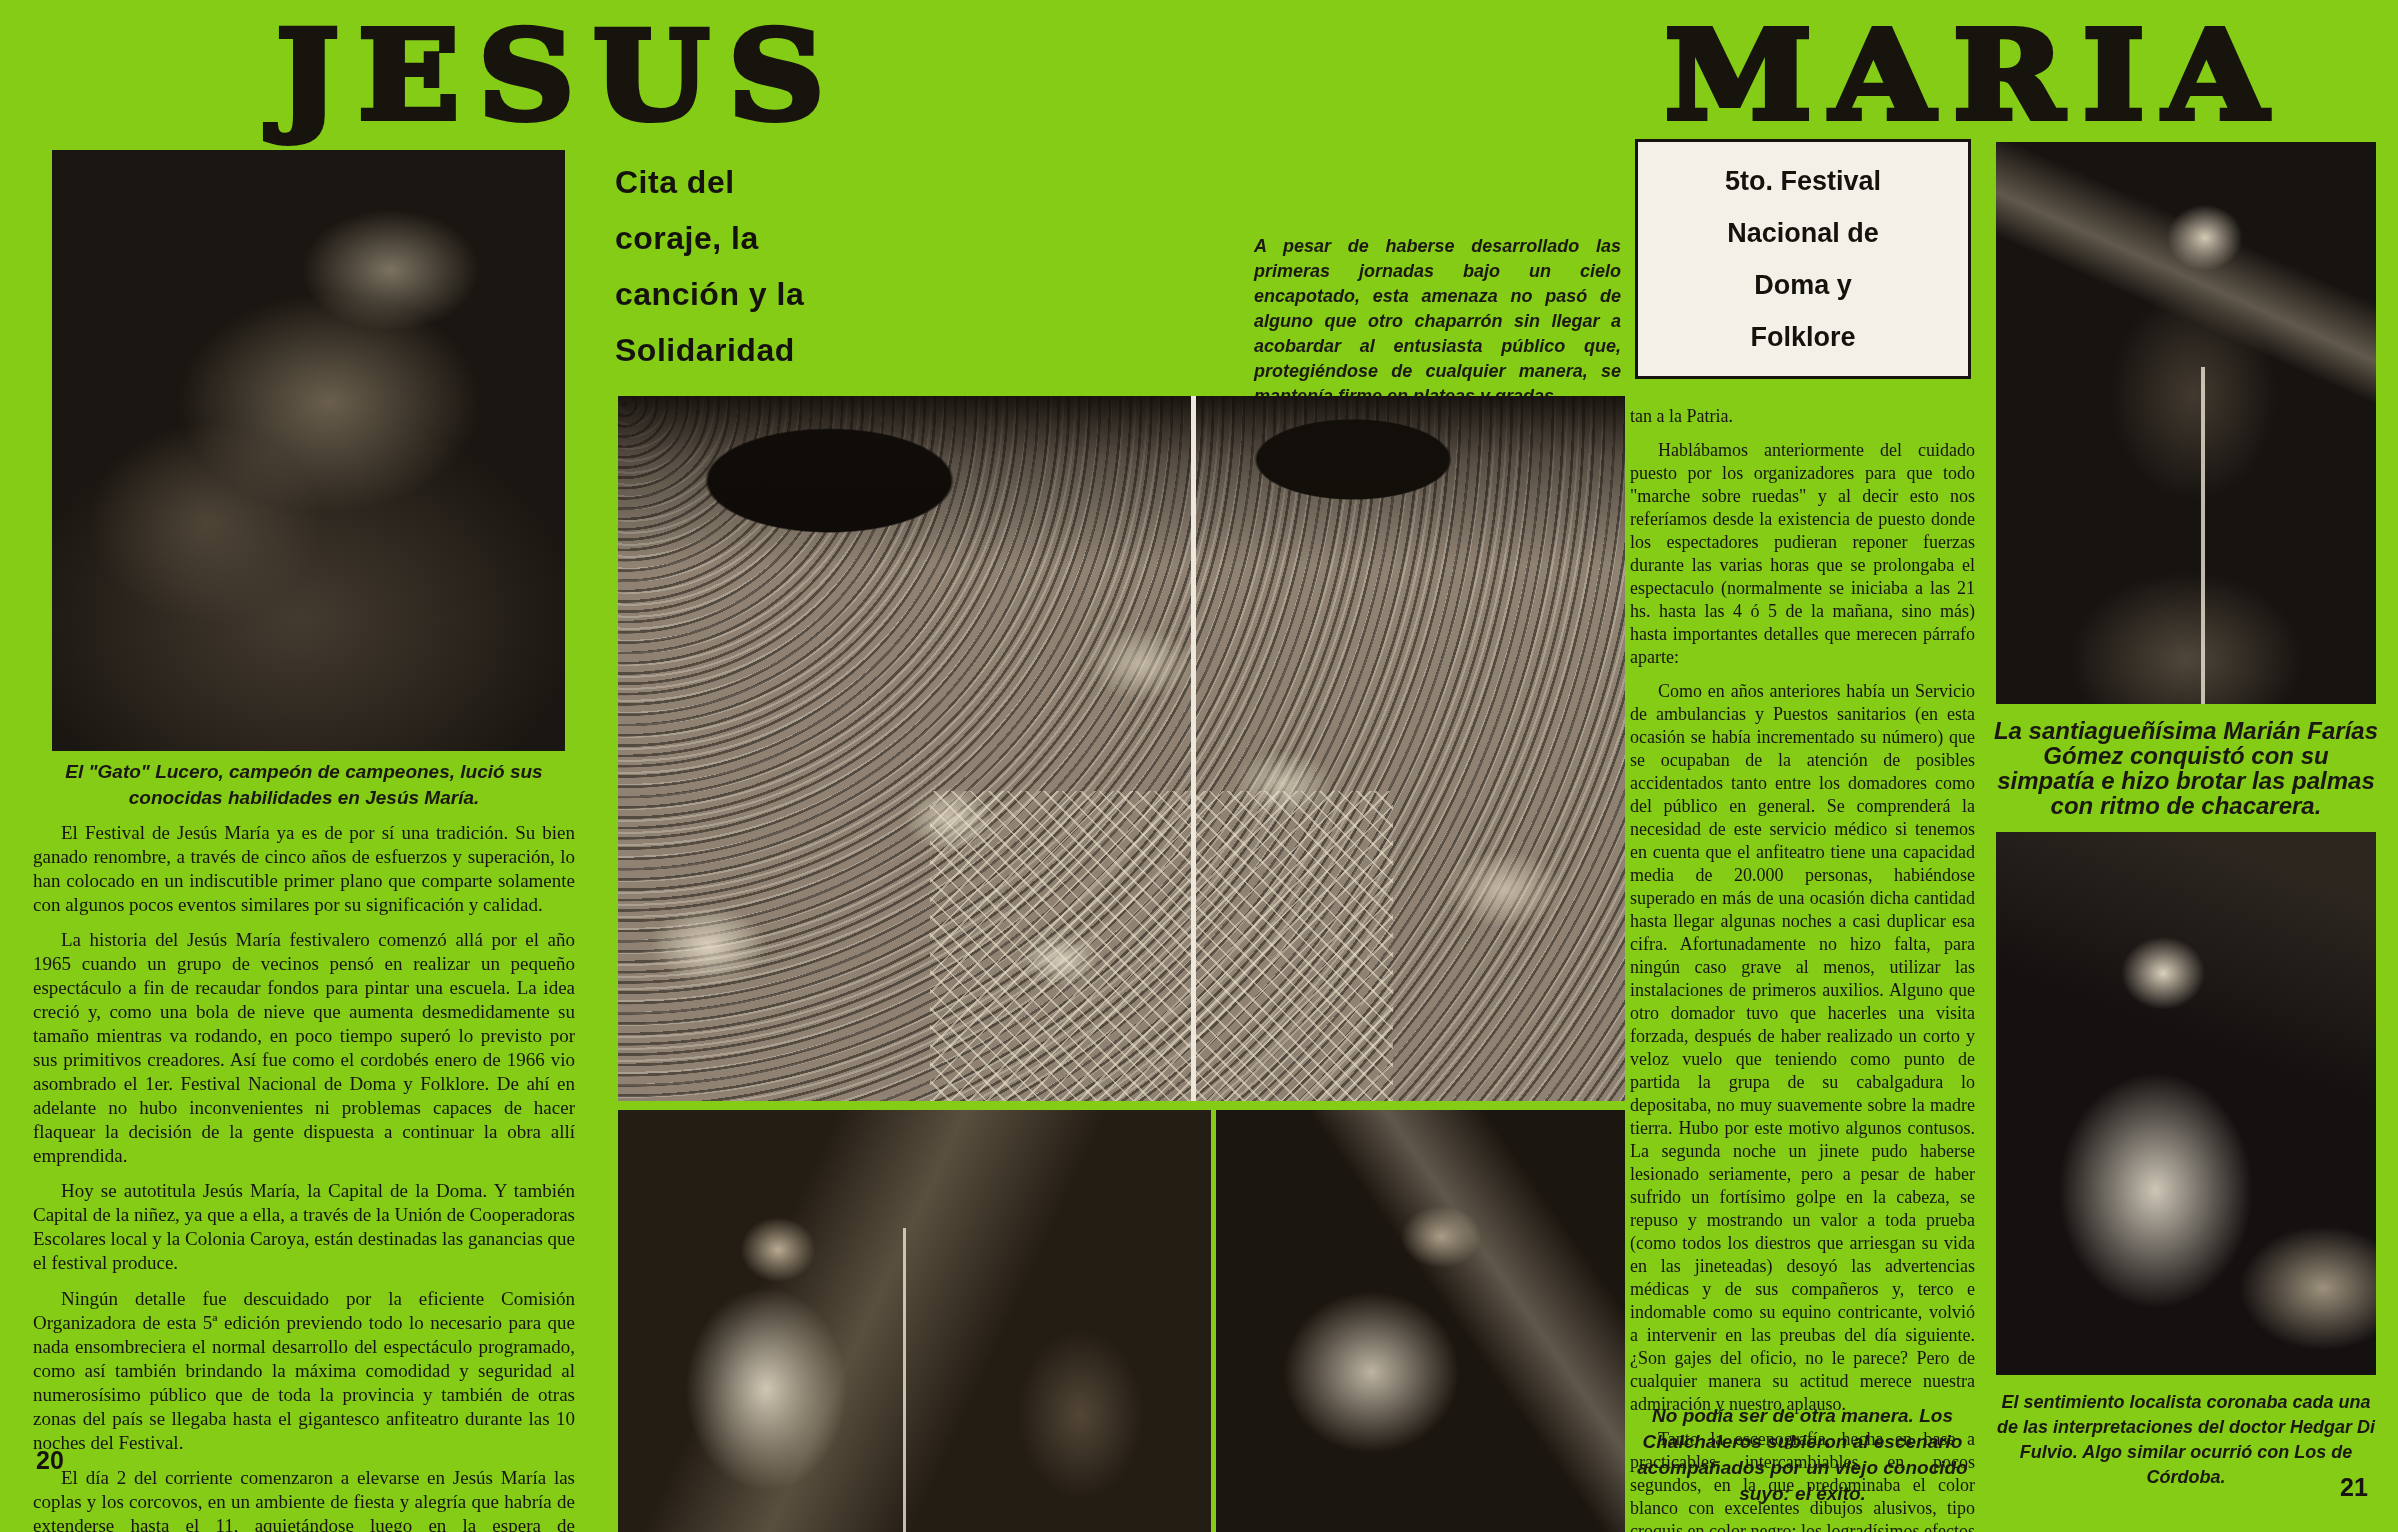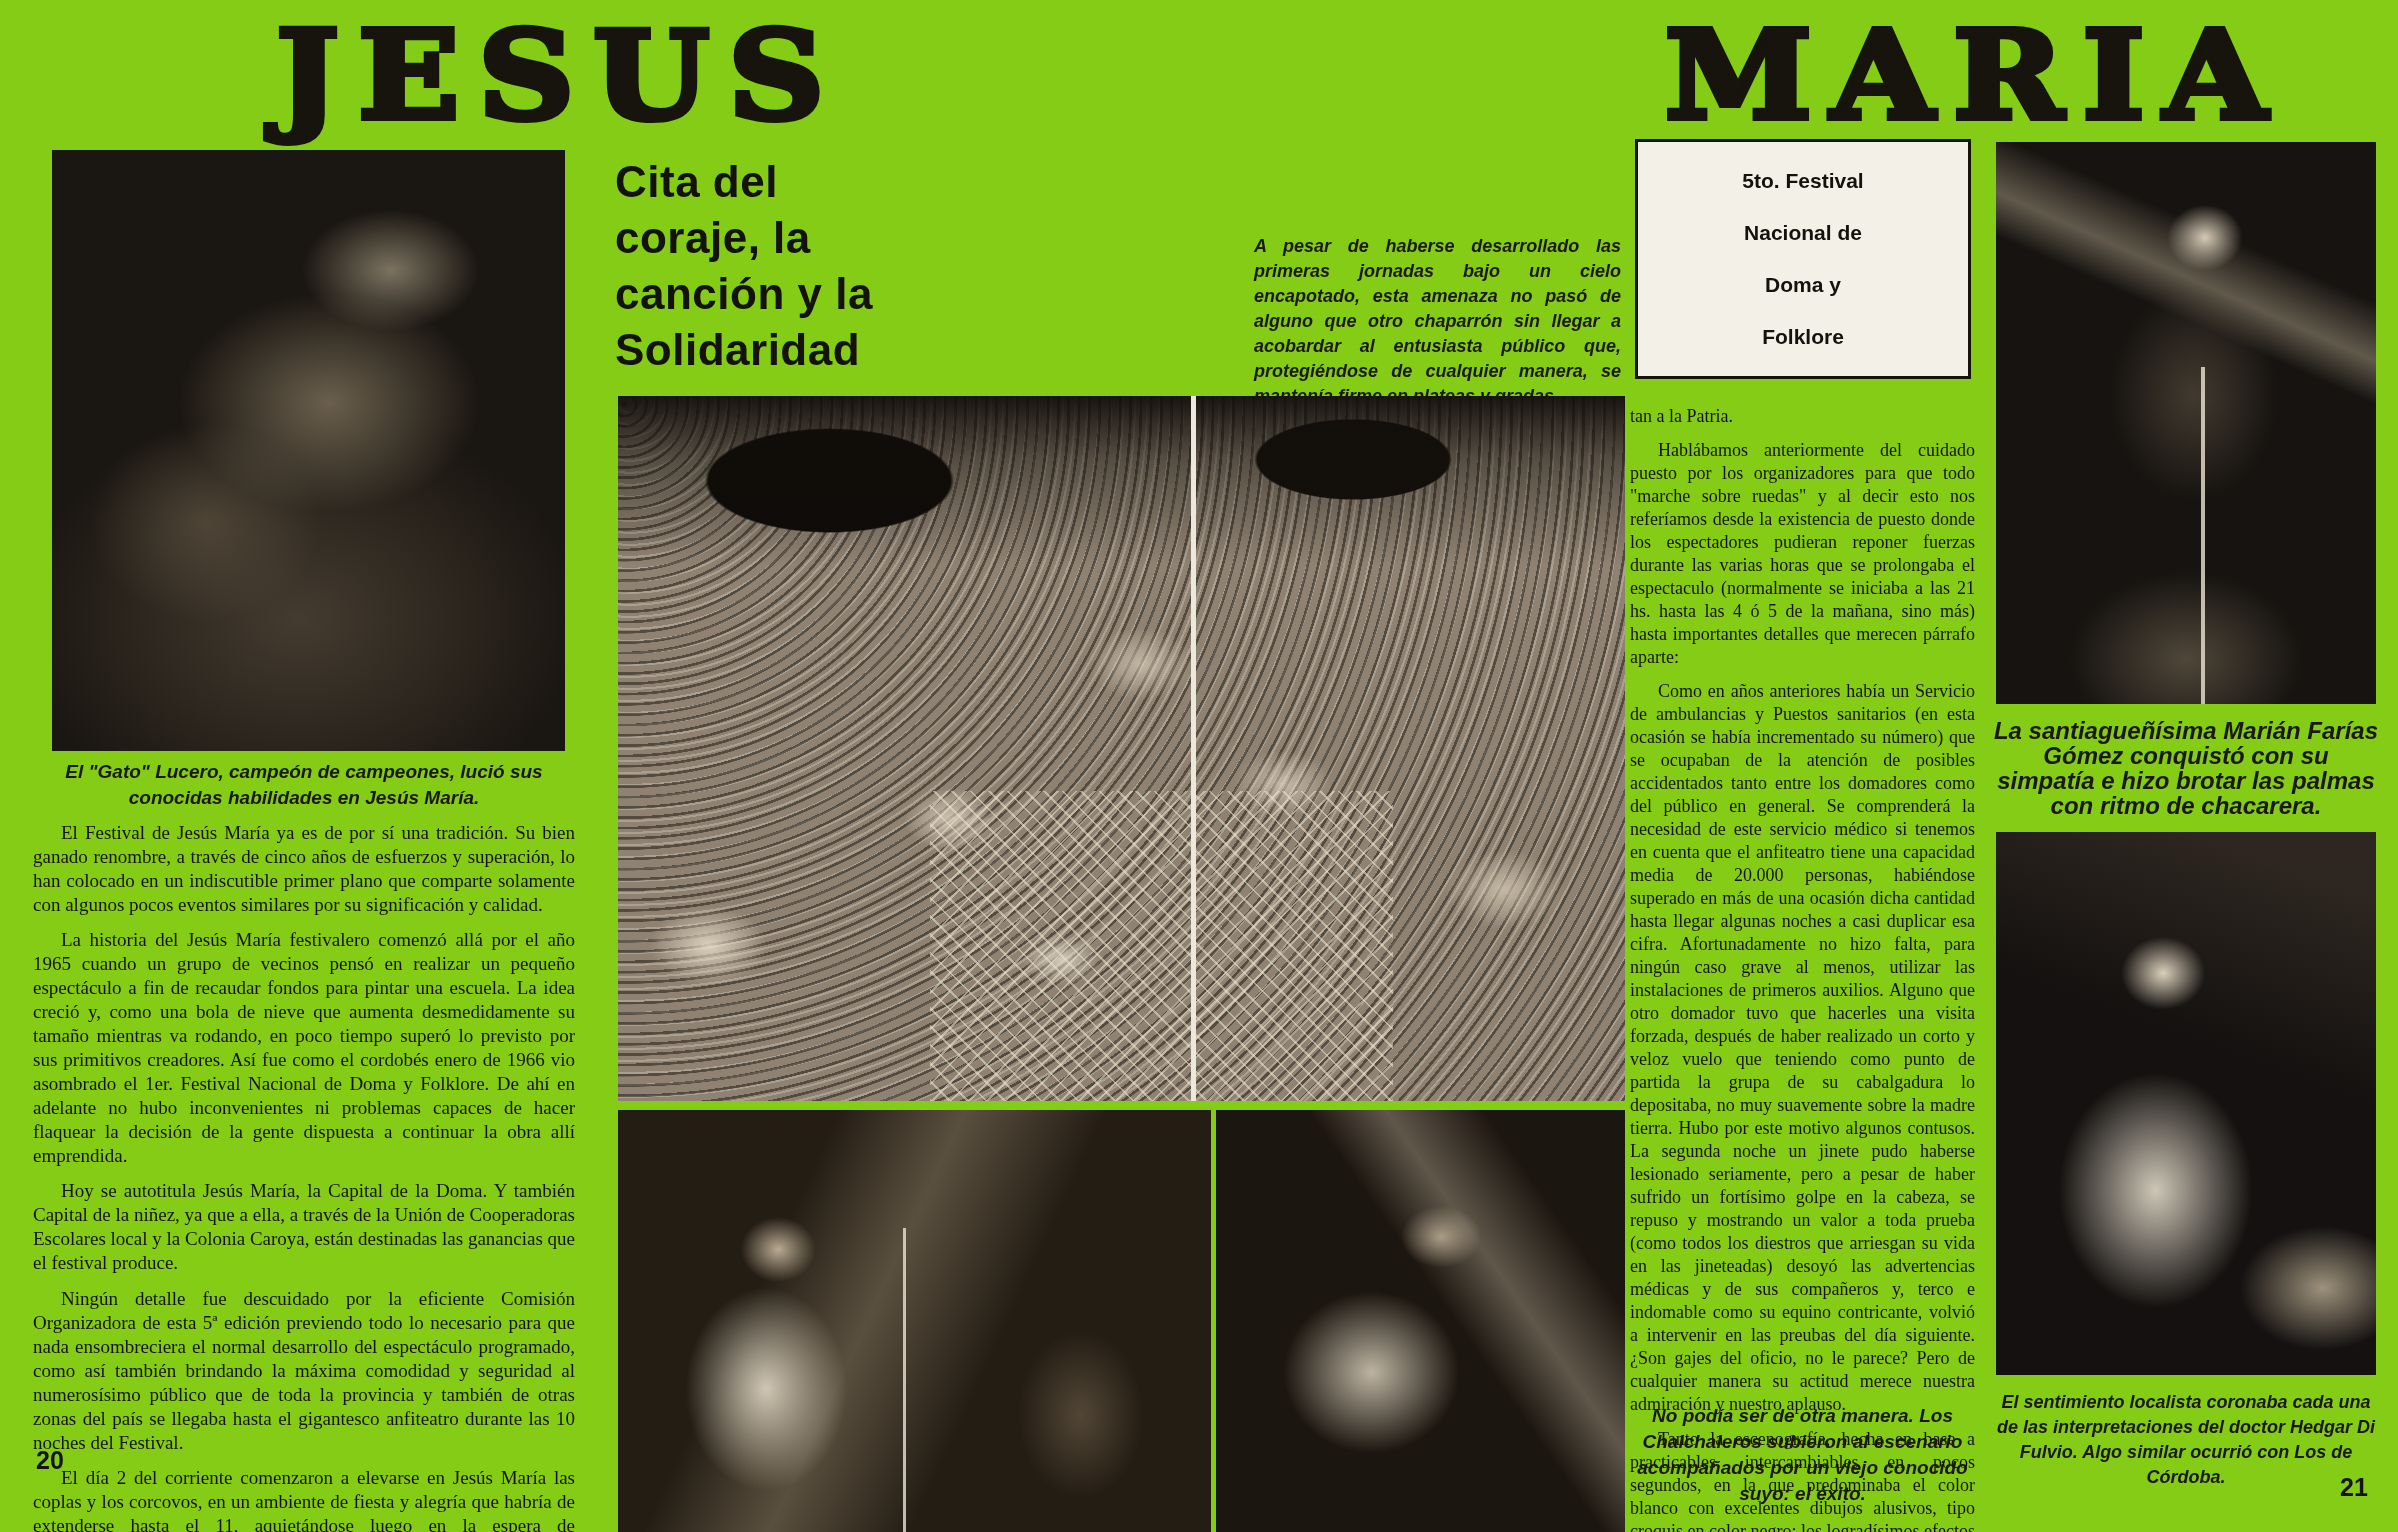--- a/index.html
+++ b/index.html
@@ -85,34 +85,34 @@
       radial-gradient(ellipse 60px 52px at 44% 26%, rgba(235,223,201,.92), transparent 70%),
       radial-gradient(ellipse 131px 159px at 42% 66%, rgba(238,230,212,.85), transparent 74%),
       radial-gradient(ellipse 112px 84px at 86% 84%, rgba(216,200,170,.7), transparent 74%),
       linear-gradient(200deg, rgba(70,60,48,.5) 10%, transparent 40%),
       #141110;
   }
   
   .subhead{
     position:absolute;left:615px;top:154px;width:375px;
     font-family:"Liberation Sans",sans-serif;font-weight:bold;
-    font-size:44px;line-height:56px;letter-spacing:0.5px;
+    font-size:32px;line-height:56px;letter-spacing:0.5px;
     white-space:pre-line;color:#15120d;
   }
   .lede{
     position:absolute;left:1254px;top:234px;width:367px;
     font-family:"Liberation Sans",sans-serif;font-weight:bold;font-style:italic;
     font-size:18px;line-height:25px;text-align:justify;color:#1c1812;
   }
   .festival-box{
     position:absolute;left:1635px;top:139px;width:330px;height:234px;
     border:3.7px solid #17130d;background:#f3f0e8;
     display:flex;align-items:center;justify-content:center;text-align:center;
     font-family:"Liberation Sans",sans-serif;font-weight:bold;
-    font-size:21px;line-height:52px;white-space:pre-line;color:#15120d;
+    font-size:27px;line-height:52px;white-space:pre-line;color:#15120d;
   }
   .caption{
     font-family:"Liberation Sans",sans-serif;font-weight:bold;font-style:italic;
     font-size:19px;line-height:26px;text-align:center;color:#1b1711;
   }
   .cap-horse{position:absolute;left:39px;top:759px;width:530px;}
   .cap-chalchaleros{position:absolute;left:1630px;top:1403px;width:345px;}
   .cap-marian{position:absolute;left:1992px;top:718px;width:388px;font-size:24px;line-height:25px;}
   .cap-difulvio{position:absolute;left:1992px;top:1390px;width:388px;font-size:18px;line-height:25px;text-align:center;}
   .body-col{position:absolute;text-align:justify;color:#17140f;}

